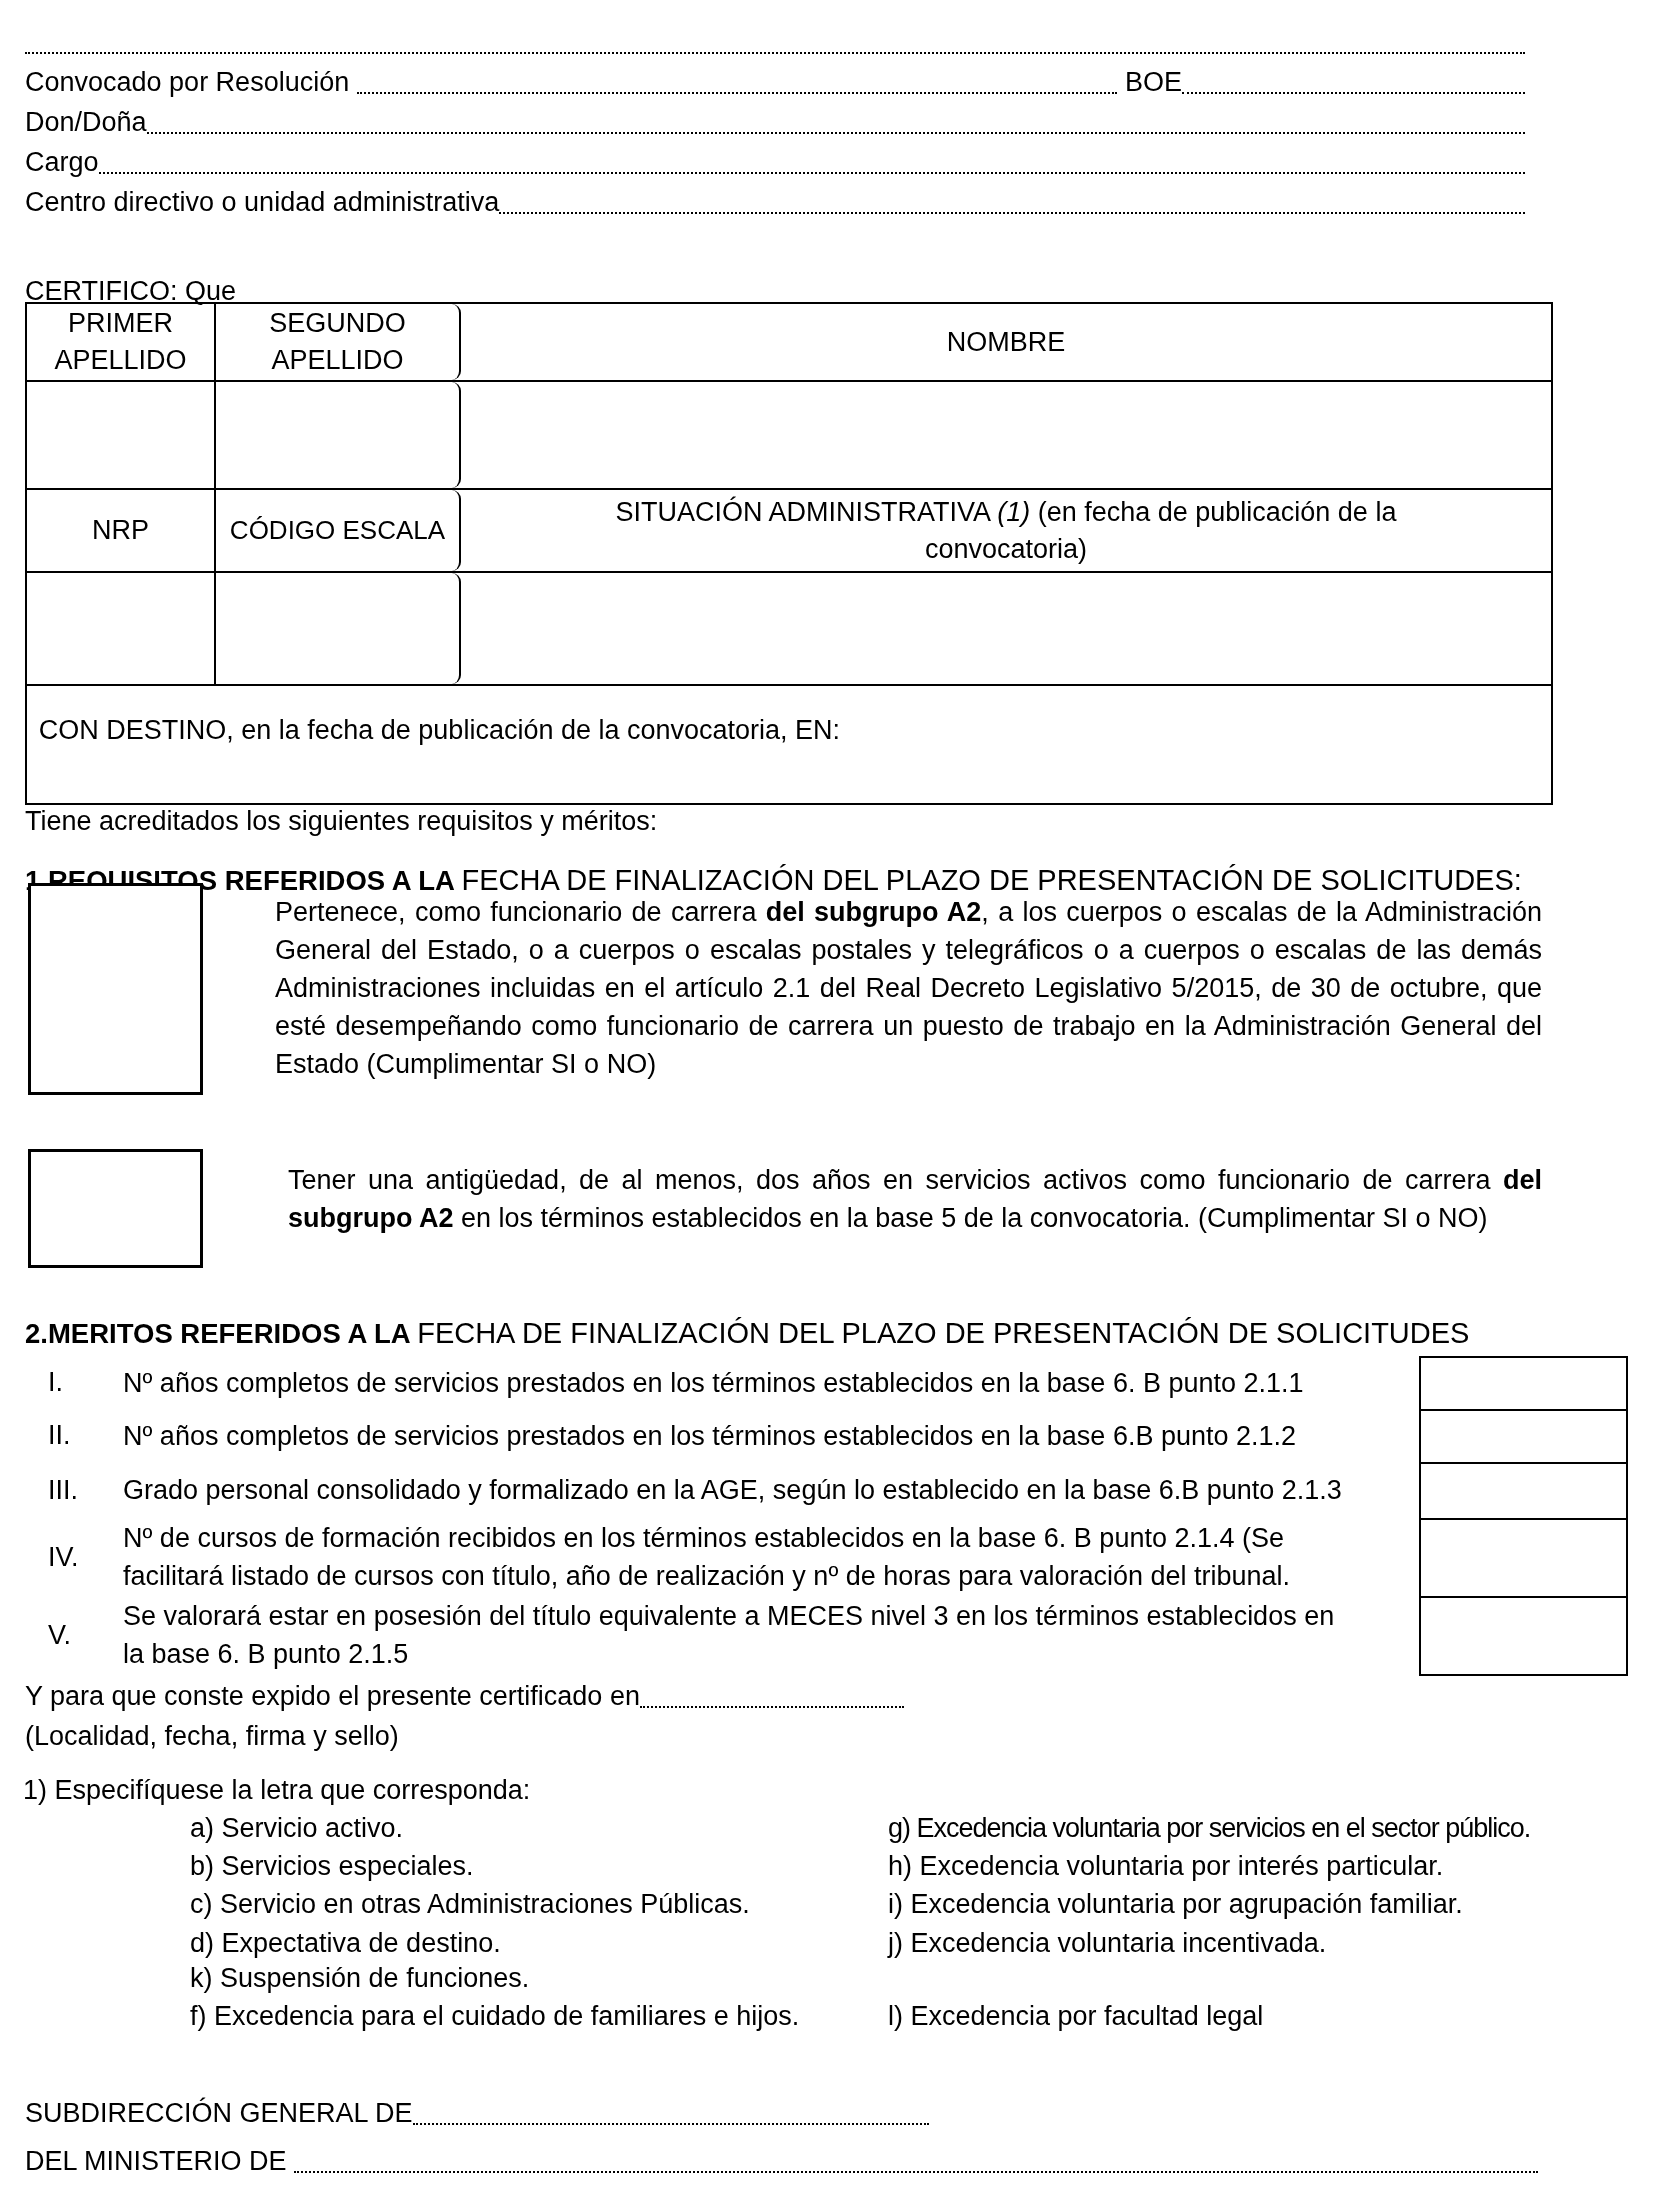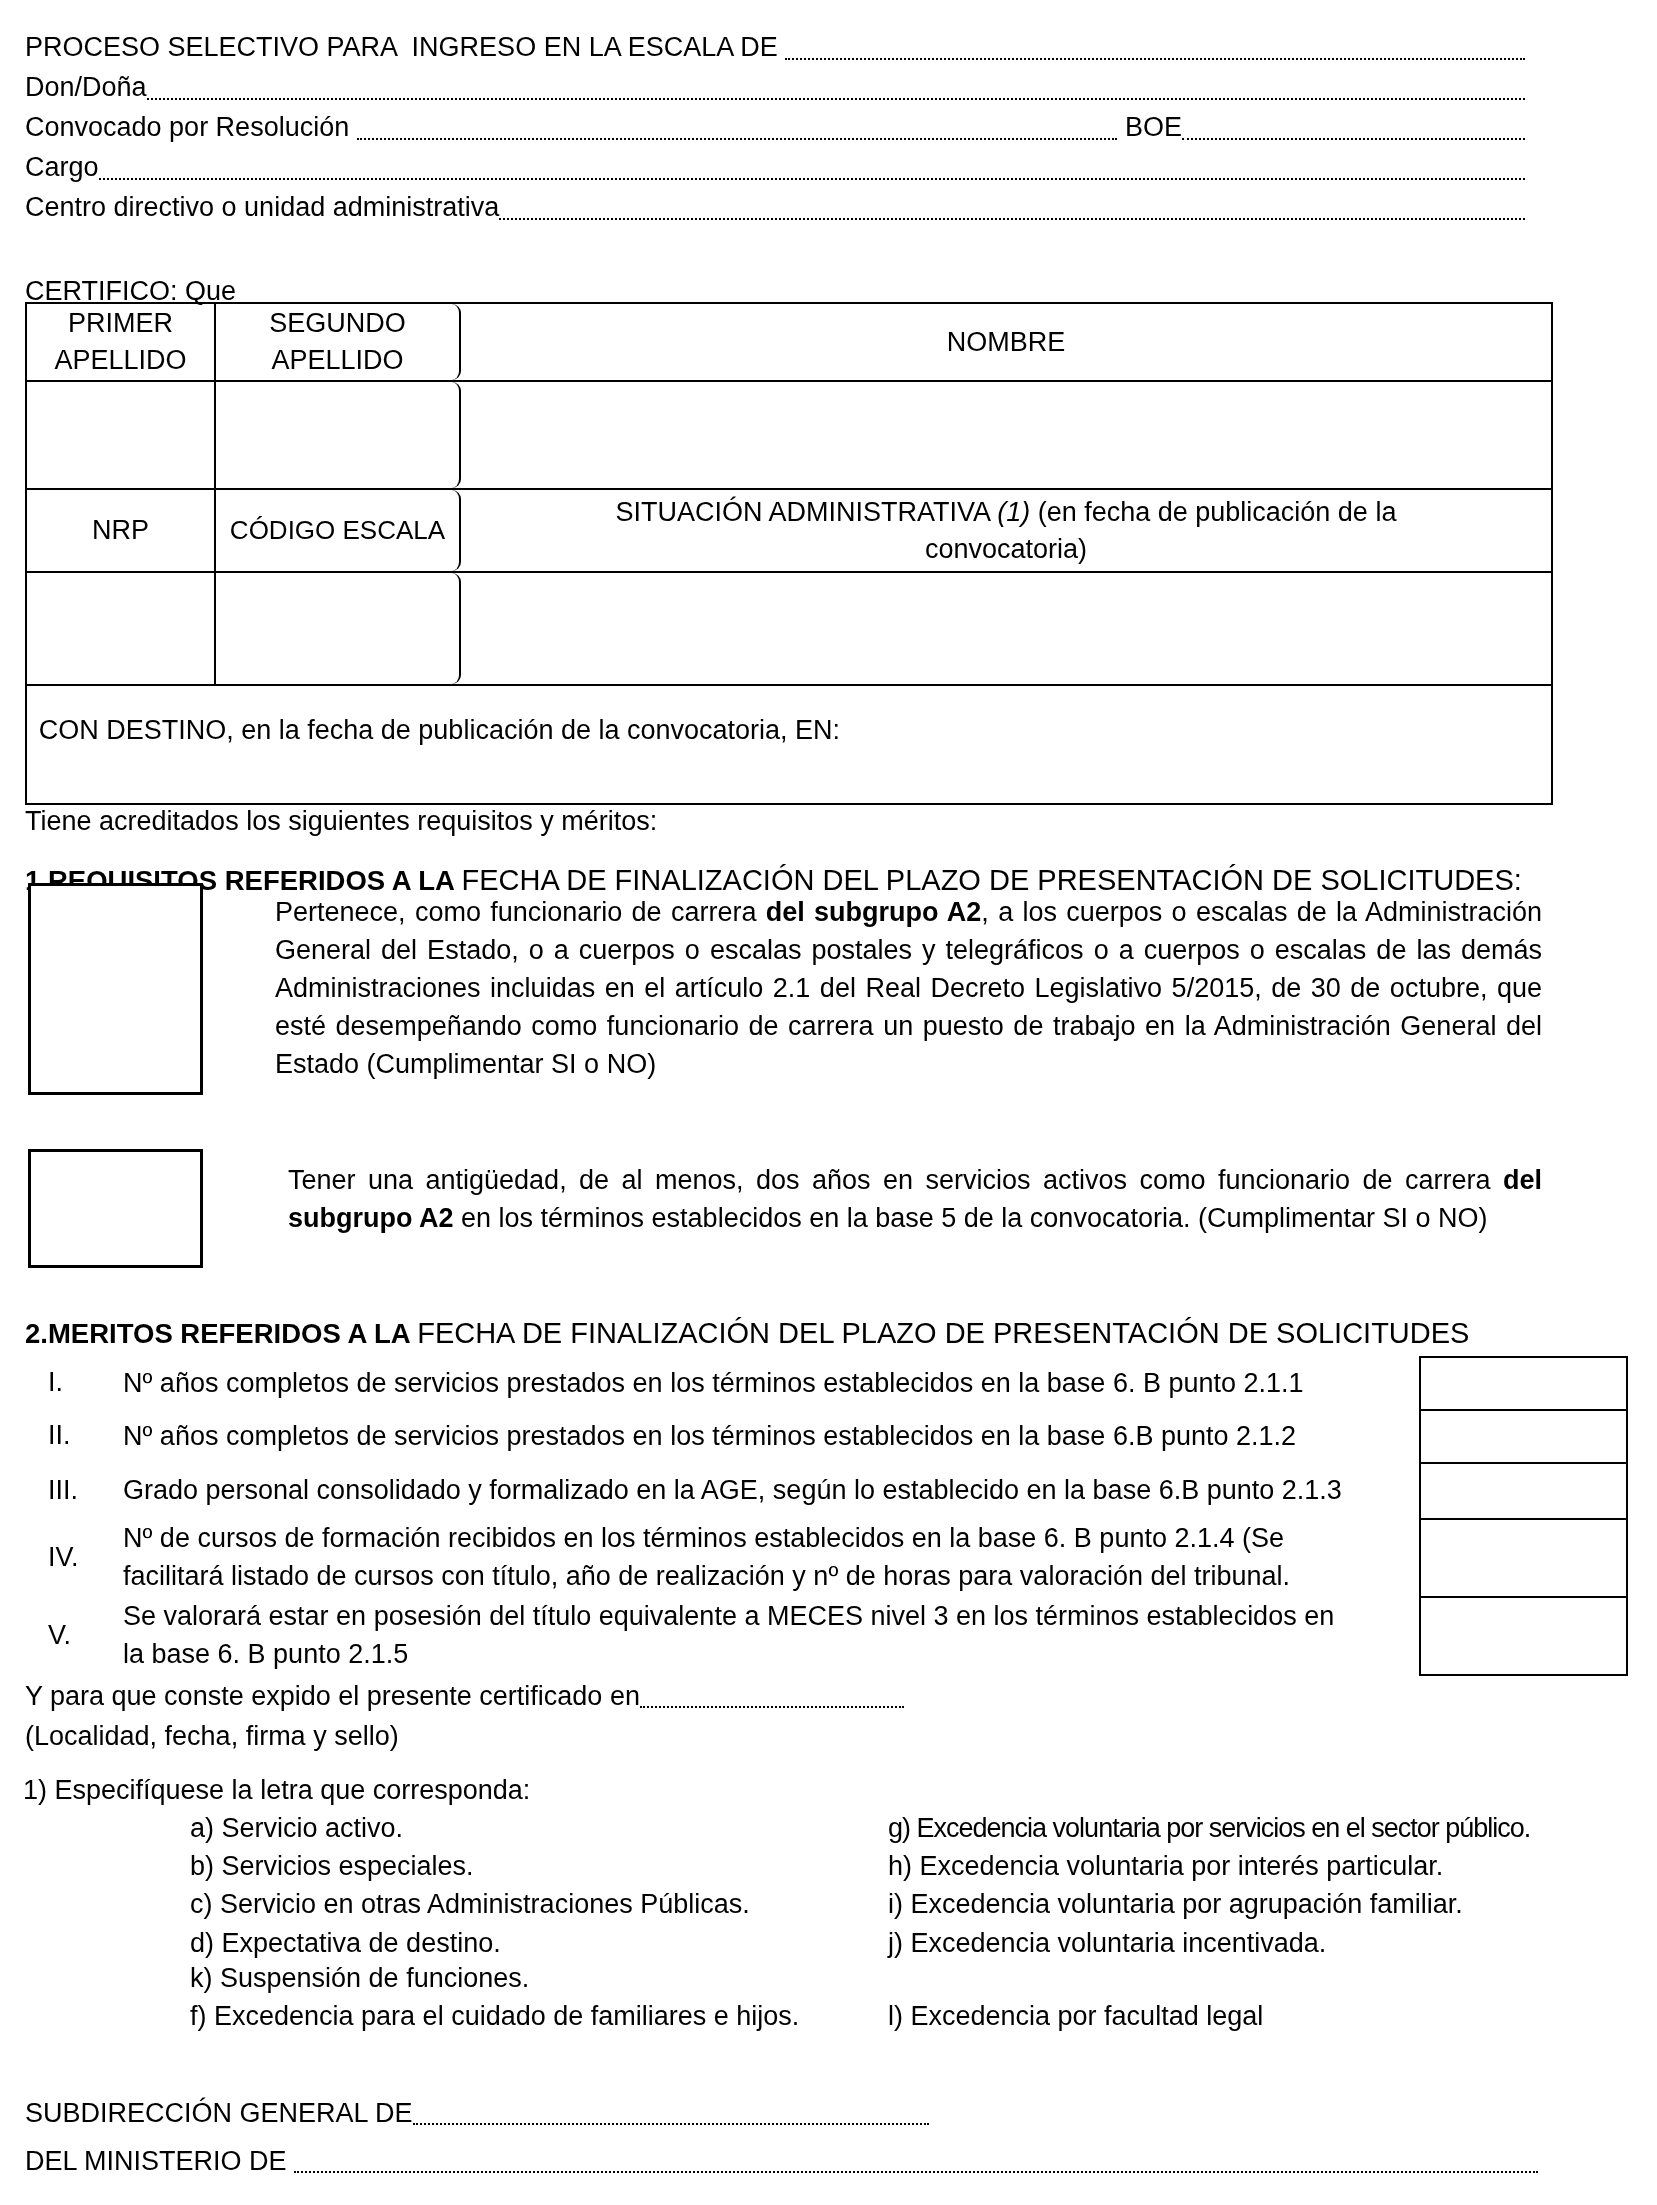--- a/index.html
+++ b/index.html
@@ -38,32 +38,31 @@
   .lrow{display:flex;font-size:27px;line-height:38px;}
   .litem-left{width:698px;flex:none;}
   .litem-right{flex:1;}
   .cond{letter-spacing:-1px;}
 </style>
 </head>
 <body>
 
 <div class="abs" style="left:25px;top:27px;width:1500px;">
   <div class="row">
-    <span class="lbl">PROCESO SELECTIVO PARA  INGRESO EN LA ESCALA DE </span>
-    <span class="leader"></span>
-  </div>
-  <div class="row">
-    <span class="lbl">Don/Doña</span>
     <span class="leader"></span>
   </div>
   <div class="row">
     <span class="lbl">Convocado por Resolución </span>
     <span class="leader"></span>
     <span class="lbl"> BOE</span>
     <span class="leader fixed" style="width:343px;"></span>
+  </div>
+  <div class="row">
+    <span class="lbl">Don/Doña</span>
+    <span class="leader"></span>
   </div>
   <div class="row">
     <span class="lbl">Cargo</span>
     <span class="leader"></span>
   </div>
   <div class="row">
     <span class="lbl">Centro directivo o unidad administrativa</span>
     <span class="leader"></span>
   </div>
 </div>

